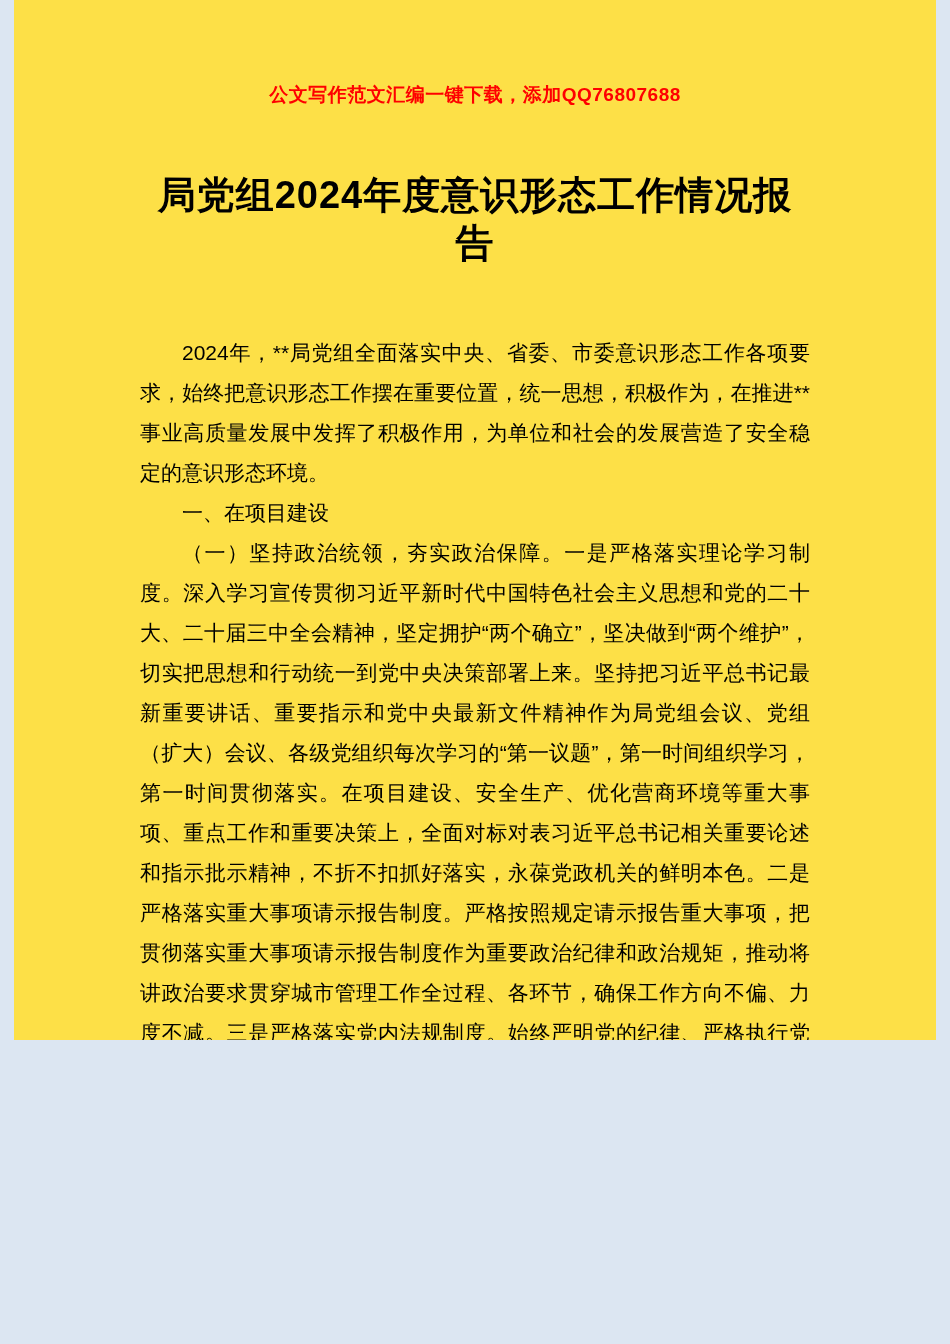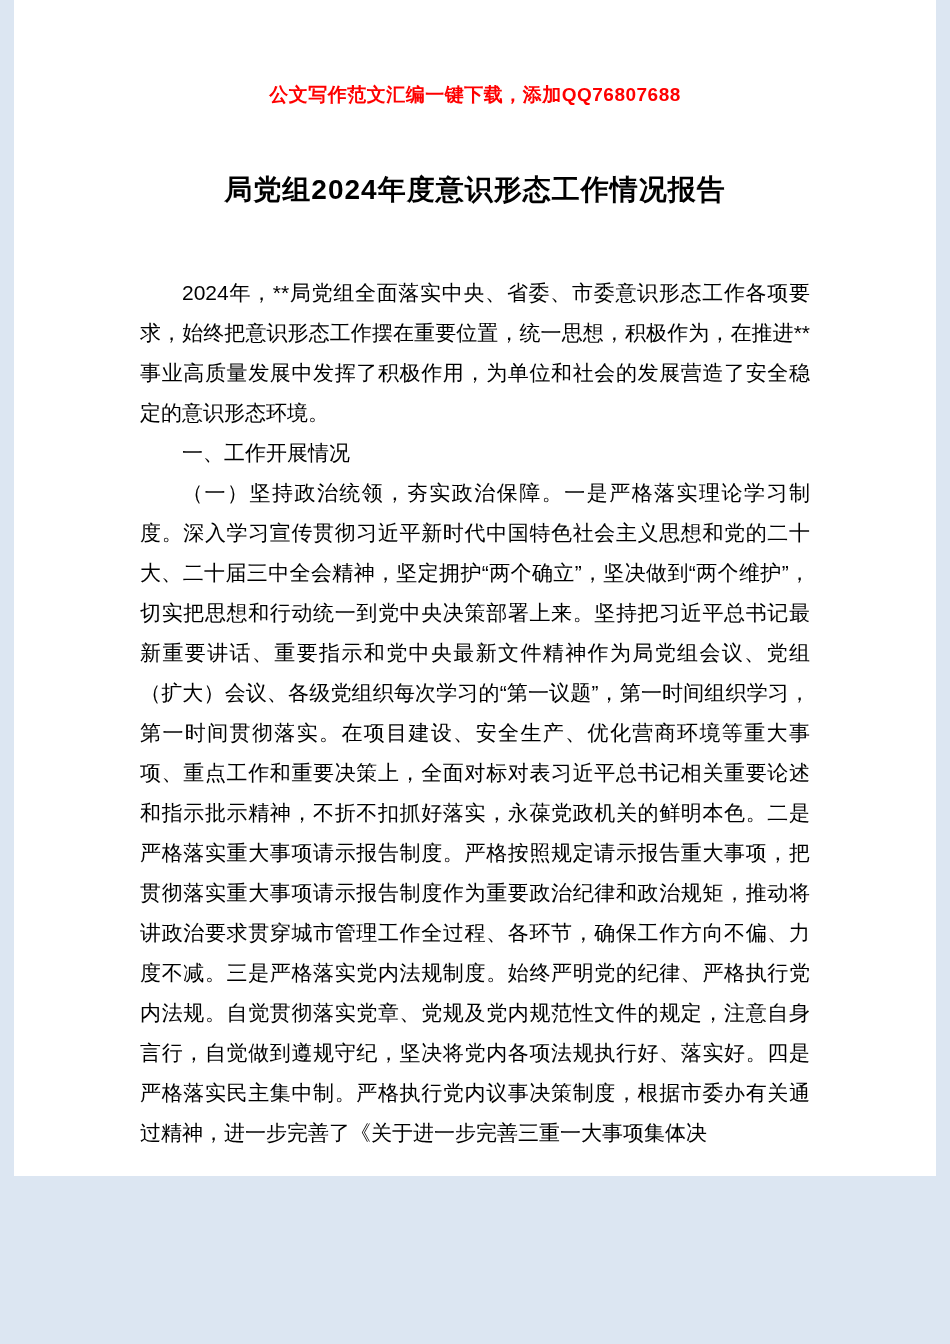--- a/index.html
+++ b/index.html
@@ -9,38 +9,38 @@
   body {
     background: #dce6f2;
     font-family: "Liberation Sans", "DejaVu Sans", sans-serif;
     width: 950px;
     height: 1344px;
     overflow: hidden;
   }
   .page {
     box-sizing: border-box;
     width: 922px;
-    height: 1176px;
+    height: 1040px;
     margin: 0 auto;
-    background: #ffffff;
+    background: #fde047;
     padding: 82px 126px 0 126px;
     overflow: hidden;
   }
   .notice {
     text-align: center;
     color: #fe0000;
     font-size: 19px;
     font-weight: bold;
     letter-spacing: 0.5px;
     margin: 0 0 64px 0;
   }
   .doc-title {
     text-align: center;
     color: #000000;
-    font-size: 28px;
+    font-size: 38px;
     font-weight: bold;
     letter-spacing: 1px;
     margin: 0 0 66px 0;
     line-height: 1.25;
   }
   .doc-body p {
     margin: 0;
     color: #000000;
     font-size: 21px;
     line-height: 40px;
@@ -53,17 +53,17 @@
 <body>
 
 <div class="page">
 
   <div class="notice">公文写作范文汇编一键下载，添加QQ76807688</div>
 
   <h1 class="doc-title">局党组2024年度意识形态工作情况报告</h1>
 
   <div class="doc-body">
     <p>2024年，**局党组全面落实中央、省委、市委意识形态工作各项要求，始终把意识形态工作摆在重要位置，统一思想，积极作为，在推进**事业高质量发展中发挥了积极作用，为单位和社会的发展营造了安全稳定的意识形态环境。</p>
-    <p>一、工作开展情况</p>
+    <p>一、在项目建设</p>
     <p>（一）坚持政治统领，夯实政治保障。一是严格落实理论学习制度。深入学习宣传贯彻习近平新时代中国特色社会主义思想和党的二十大、二十届三中全会精神，坚定拥护“两个确立”，坚决做到“两个维护”，切实把思想和行动统一到党中央决策部署上来。坚持把习近平总书记最新重要讲话、重要指示和党中央最新文件精神作为局党组会议、党组（扩大）会议、各级党组织每次学习的“第一议题”，第一时间组织学习，第一时间贯彻落实。在项目建设、安全生产、优化营商环境等重大事项、重点工作和重要决策上，全面对标对表习近平总书记相关重要论述和指示批示精神，不折不扣抓好落实，永葆党政机关的鲜明本色。二是严格落实重大事项请示报告制度。严格按照规定请示报告重大事项，把贯彻落实重大事项请示报告制度作为重要政治纪律和政治规矩，推动将讲政治要求贯穿城市管理工作全过程、各环节，确保工作方向不偏、力度不减。三是严格落实党内法规制度。始终严明党的纪律、严格执行党内法规。自觉贯彻落实党章、党规及党内规范性文件的规定，注意自身言行，自觉做到遵规守纪，坚决将党内各项法规执行好、落实好。四是严格落实民主集中制。严格执行党内议事决策制度，根据市委办有关通过精神，进一步完善了《关于进一步完善三重一大事项集体决</p>
   </div>
 
 </div>
 
 </body></html>

